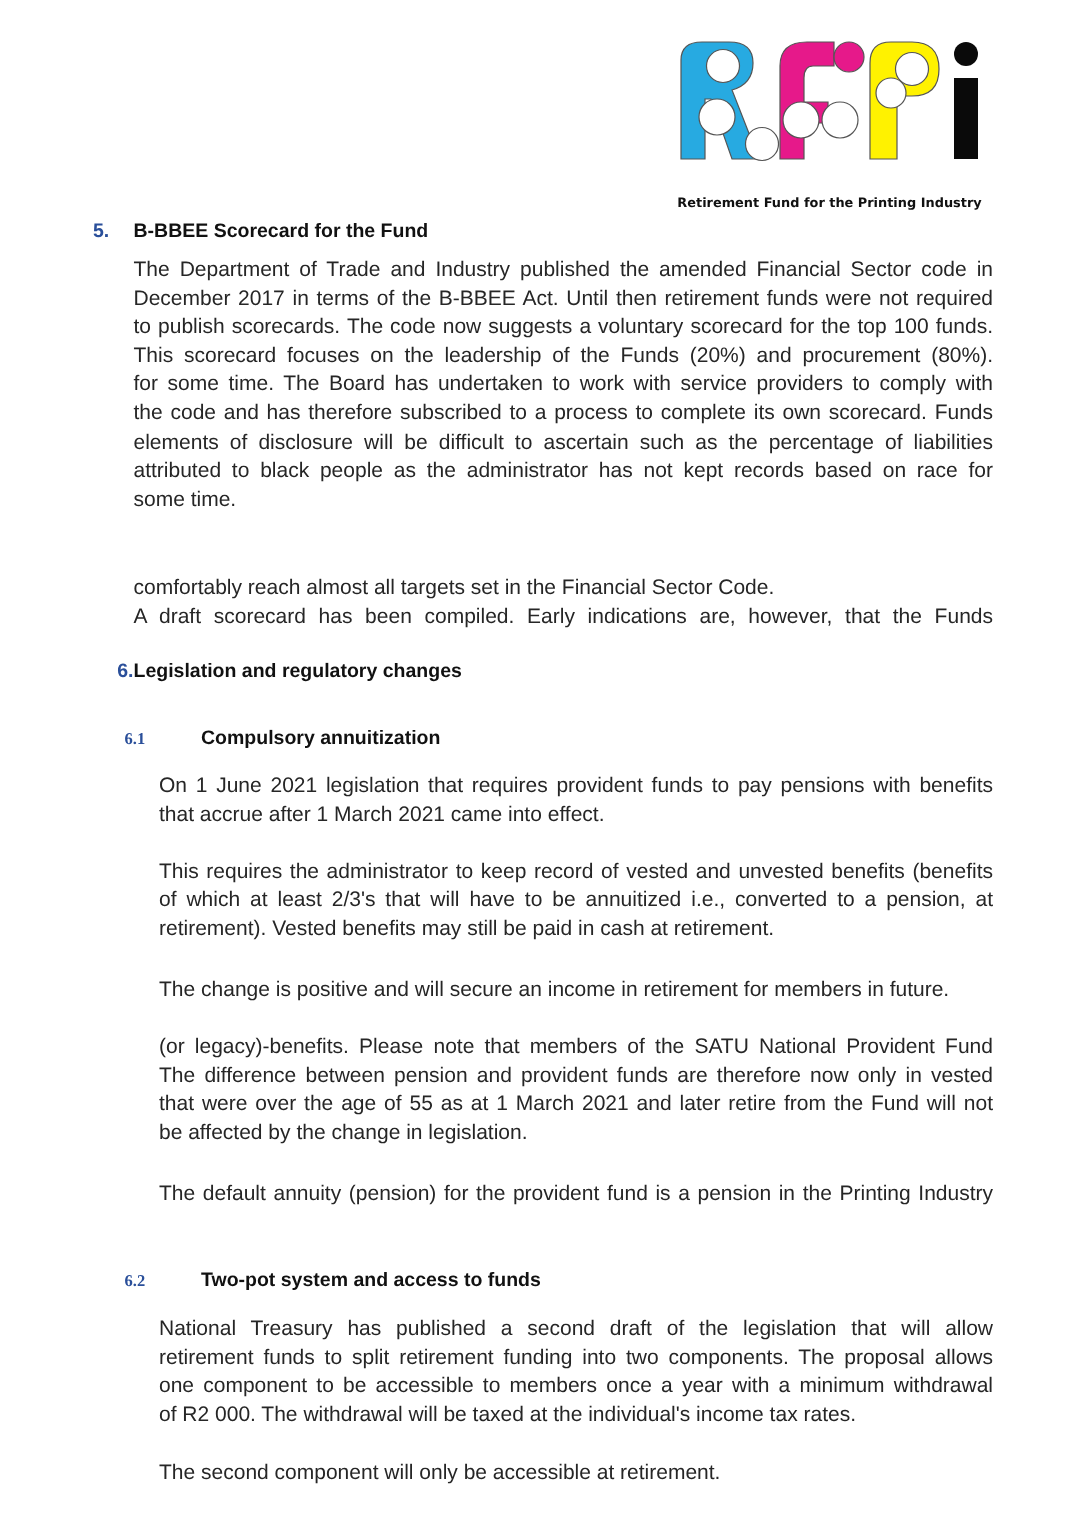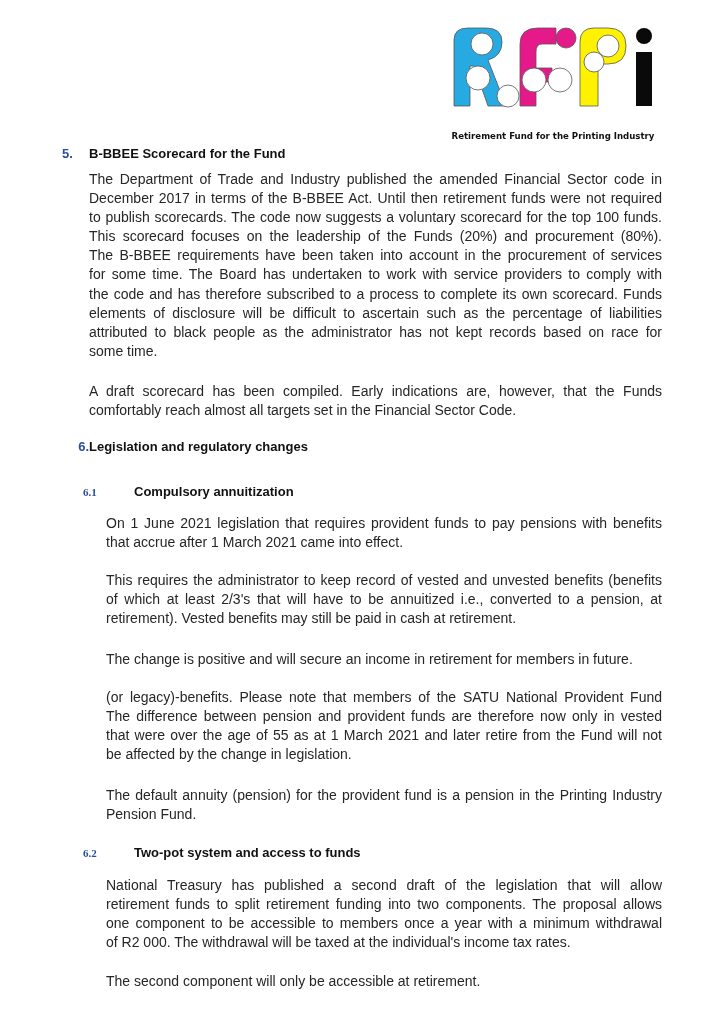--- a/index.html
+++ b/index.html
@@ -55,31 +55,30 @@
 
 <div class="h1" style="left:62px; top:146px;">
   <span class="num">5.</span><span>B-BBEE Scorecard for the Fund</span>
 </div>
 
 <div class="para p5" style="top:170px;">
   <span class="line">The Department of Trade and Industry published the amended Financial Sector code in</span>
   <span class="line">December 2017 in terms of the B-BBEE Act. Until then retirement funds were not required</span>
   <span class="line">to publish scorecards. The code now suggests a voluntary scorecard for the top 100 funds.</span>
   <span class="line">This scorecard focuses on the leadership of the Funds (20%) and procurement (80%).</span>
-  <span class="line">The B-BBEE requirements have been taken into account in the procurement of services</span>
   <span class="line">for some time. The Board has undertaken to work with service providers to comply with</span>
   <span class="line">the code and has therefore subscribed to a process to complete its own scorecard. Funds</span>
   <span class="line">elements of disclosure will be difficult to ascertain such as the percentage of liabilities</span>
   <span class="line">attributed to black people as the administrator has not kept records based on race for</span>
   <span class="line last">some time.</span>
 </div>
 
 <div class="para p5" style="top:382px;">
+  <span class="line last">comfortably reach almost all targets set in the Financial Sector Code.</span>
   <span class="line">A draft scorecard has been compiled. Early indications are, however, that the Funds</span>
-  <span class="line last">comfortably reach almost all targets set in the Financial Sector Code.</span>
 </div>
 
 <div class="h1" style="left:62px; top:439px;text-align:right;">
   <span class="num">6.</span><span>Legislation and regulatory changes</span>
 </div>
 
 <div class="h2" style="left:83px; top:484px;">
   <span class="num">6.1</span><span>Compulsory annuitization</span>
 </div>
 
@@ -100,21 +99,20 @@
 
 <div class="para p6" style="top:688px;">
   <span class="line">(or legacy)-benefits. Please note that members of the SATU National Provident Fund</span>
   <span class="line">The difference between pension and provident funds are therefore now only in vested</span>
   <span class="line">that were over the age of 55 as at 1 March 2021 and later retire from the Fund will not</span>
   <span class="line last">be affected by the change in legislation.</span>
 </div>
 
 <div class="para p6" style="top:786px;">
   <span class="line">The default annuity (pension) for the provident fund is a pension in the Printing Industry</span>
-  <span class="line last">Pension Fund.</span>
 </div>
 
 <div class="h2" style="left:83px; top:845px;">
   <span class="num">6.2</span><span>Two-pot system and access to funds</span>
 </div>
 
 <div class="para p6" style="top:876px;">
   <span class="line">National Treasury has published a second draft of the legislation that will allow</span>
   <span class="line">retirement funds to split retirement funding into two components. The proposal allows</span>
   <span class="line">one component to be accessible to members once a year with a minimum withdrawal</span>

